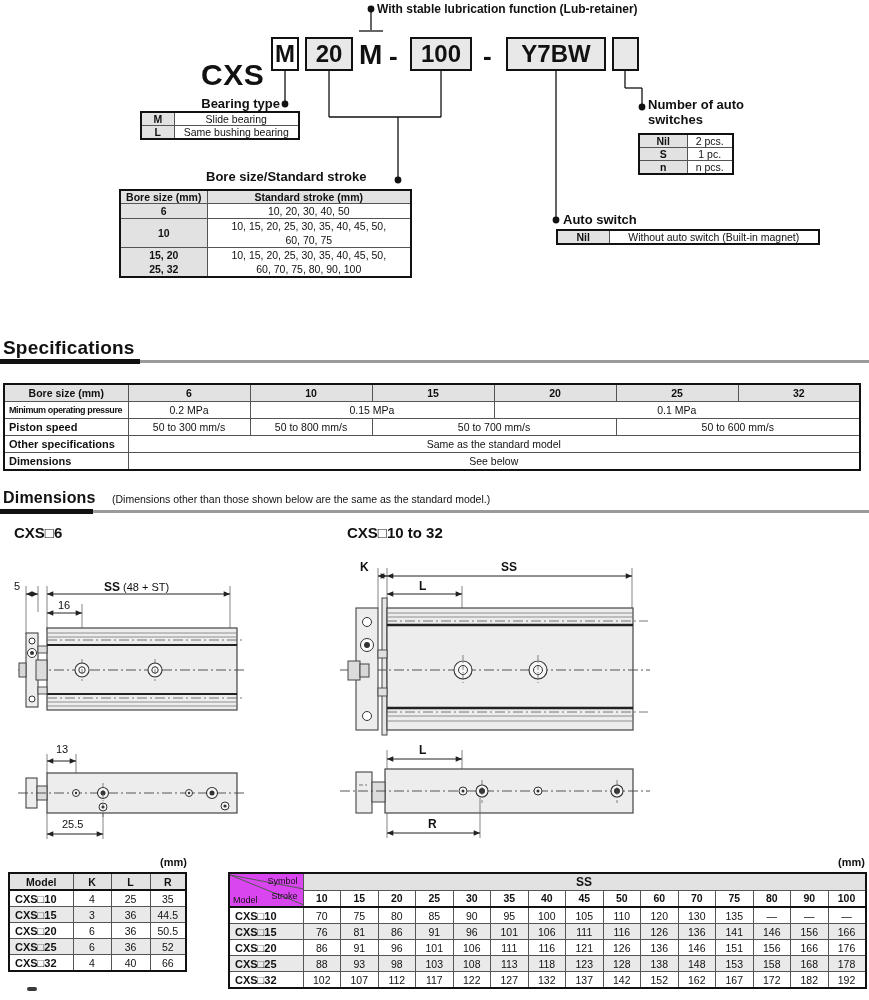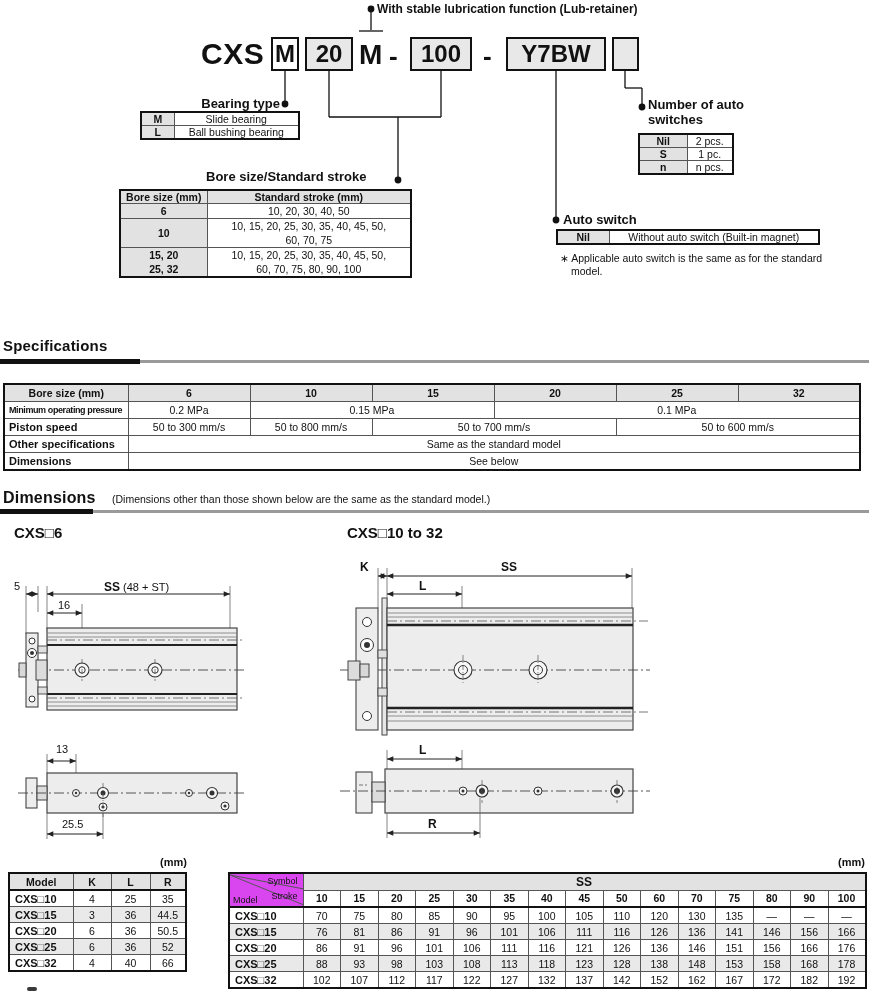--- a/index.html
+++ b/index.html
@@ -4,21 +4,21 @@
 <style>
   html,body{margin:0;padding:0;background:#fff;}
   .page{position:relative;width:869px;height:1000px;background:#fff;overflow:hidden;
         font-family:"Liberation Sans","DejaVu Sans",sans-serif;color:#111;}
   .abs{position:absolute;}
   svg.overlay{position:absolute;left:0;top:0;z-index:0;}
   .z{z-index:1;}
 
   
   .lub-note{font-size:12px;font-weight:bold;}
-  .mc{height:34px;display:flex;align-items:center;}
+  .mc{height:34px;display:flex;align-items:center;margin-top:21px;}
   .mc-text{font-size:30px;font-weight:bold;letter-spacing:0.5px;}
   .mc-box{box-sizing:border-box;height:34px;border:2px solid #111;background:#e8e8e8;
           display:flex;align-items:center;justify-content:center;font-size:24px;font-weight:bold;}
   .mc-box.white{background:#fff;}
   .mc-dash{font-size:26px;font-weight:bold;}
 
   
   .lbl{font-size:13px;font-weight:bold;white-space:nowrap;}
 
   
@@ -31,21 +31,21 @@
   .left{text-align:left;}
   .pre{white-space:pre-line;line-height:14px;}
   .bold{font-weight:bold;}
 
   
   .spec td,.spec th{height:16px;}
   .spec .rowlbl{text-align:left;font-weight:bold;font-size:11px;padding-left:4px;}
   .spec .cond{font-size:9px;letter-spacing:-0.4px;}
 
   
-  .h1{font-size:15px;font-weight:bold;letter-spacing:0.2px;}
+  .h1{font-size:19px;font-weight:bold;letter-spacing:0.2px;}
   .bar-black{position:absolute;background:#111;}
   .bar-gray{position:absolute;background:#9a9a9a;}
   .h1note{font-size:10.5px;font-weight:normal;}
   .sub{font-size:15px;font-weight:bold;}
 
   
   .unit{font-size:11px;font-weight:bold;}
   .bt td,.bt th{height:15px;}
   .bt .model{font-weight:bold;font-size:11px;text-align:left;padding-left:5px;white-space:nowrap;}
   tr.alt td{background:#e9e9e9;}
@@ -256,21 +256,21 @@
         <col style="width:33px">
         <col>
       </colgroup>
     <tbody>
         <tr>
       <td class="key">M</td>
       <td>Slide bearing</td>
     </tr>
     <tr>
       <td class="key">L</td>
-      <td>Ball bushing bearing</td>
+      <td>Same bushing bearing</td>
     </tr>
   </tbody>
     </table>
 
   <div class="abs z lbl" style="left:206px;top:169px;">Bore size/Standard stroke</div>
   <table class="abs z t" style="left:119px;top:189px;width:293px;">
     <colgroup>
         <col style="width:87px">
         <col>
       </colgroup>
@@ -328,21 +328,20 @@
         <col style="width:52px">
         <col>
       </colgroup>
     <tbody>
         <tr>
       <td class="key">Nil</td>
       <td>Without auto switch (Built-in magnet)</td>
     </tr>
   </tbody>
     </table>
-  <div class="abs z note" style="left:560px;top:252px;width:272px;">∗ Applicable auto switch is the same as for the standard model.</div>
 
   <div class="abs z h1" style="left:3px;top:337px;">Specifications</div>
   <div class="bar-black z" style="left:0;top:359px;width:140px;height:5px;"></div>
   <div class="bar-gray z" style="left:140px;top:360px;width:729px;height:3px;"></div>
 
   <table class="abs z t spec" style="left:3px;top:383px;width:857px;">
     <colgroup>
       <col style="width:124px">
         <col style="width:122px">
         <col style="width:122px">

